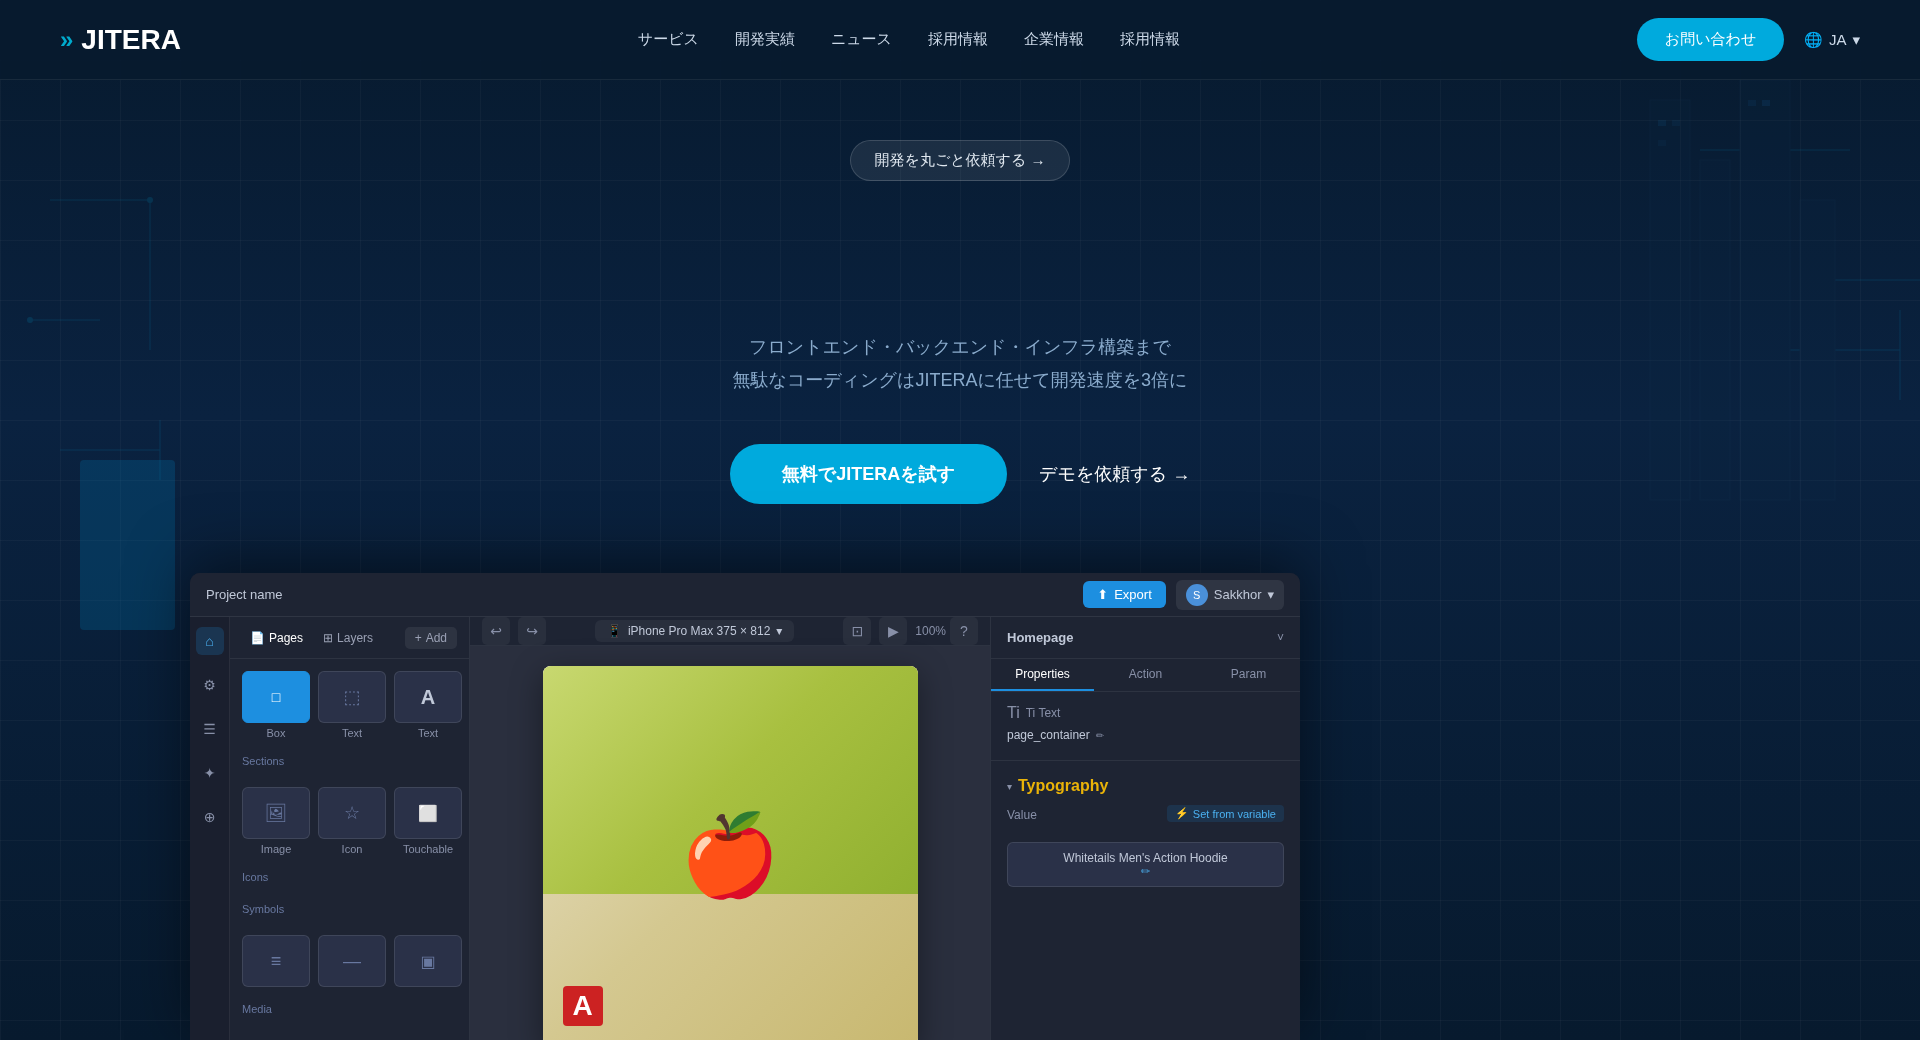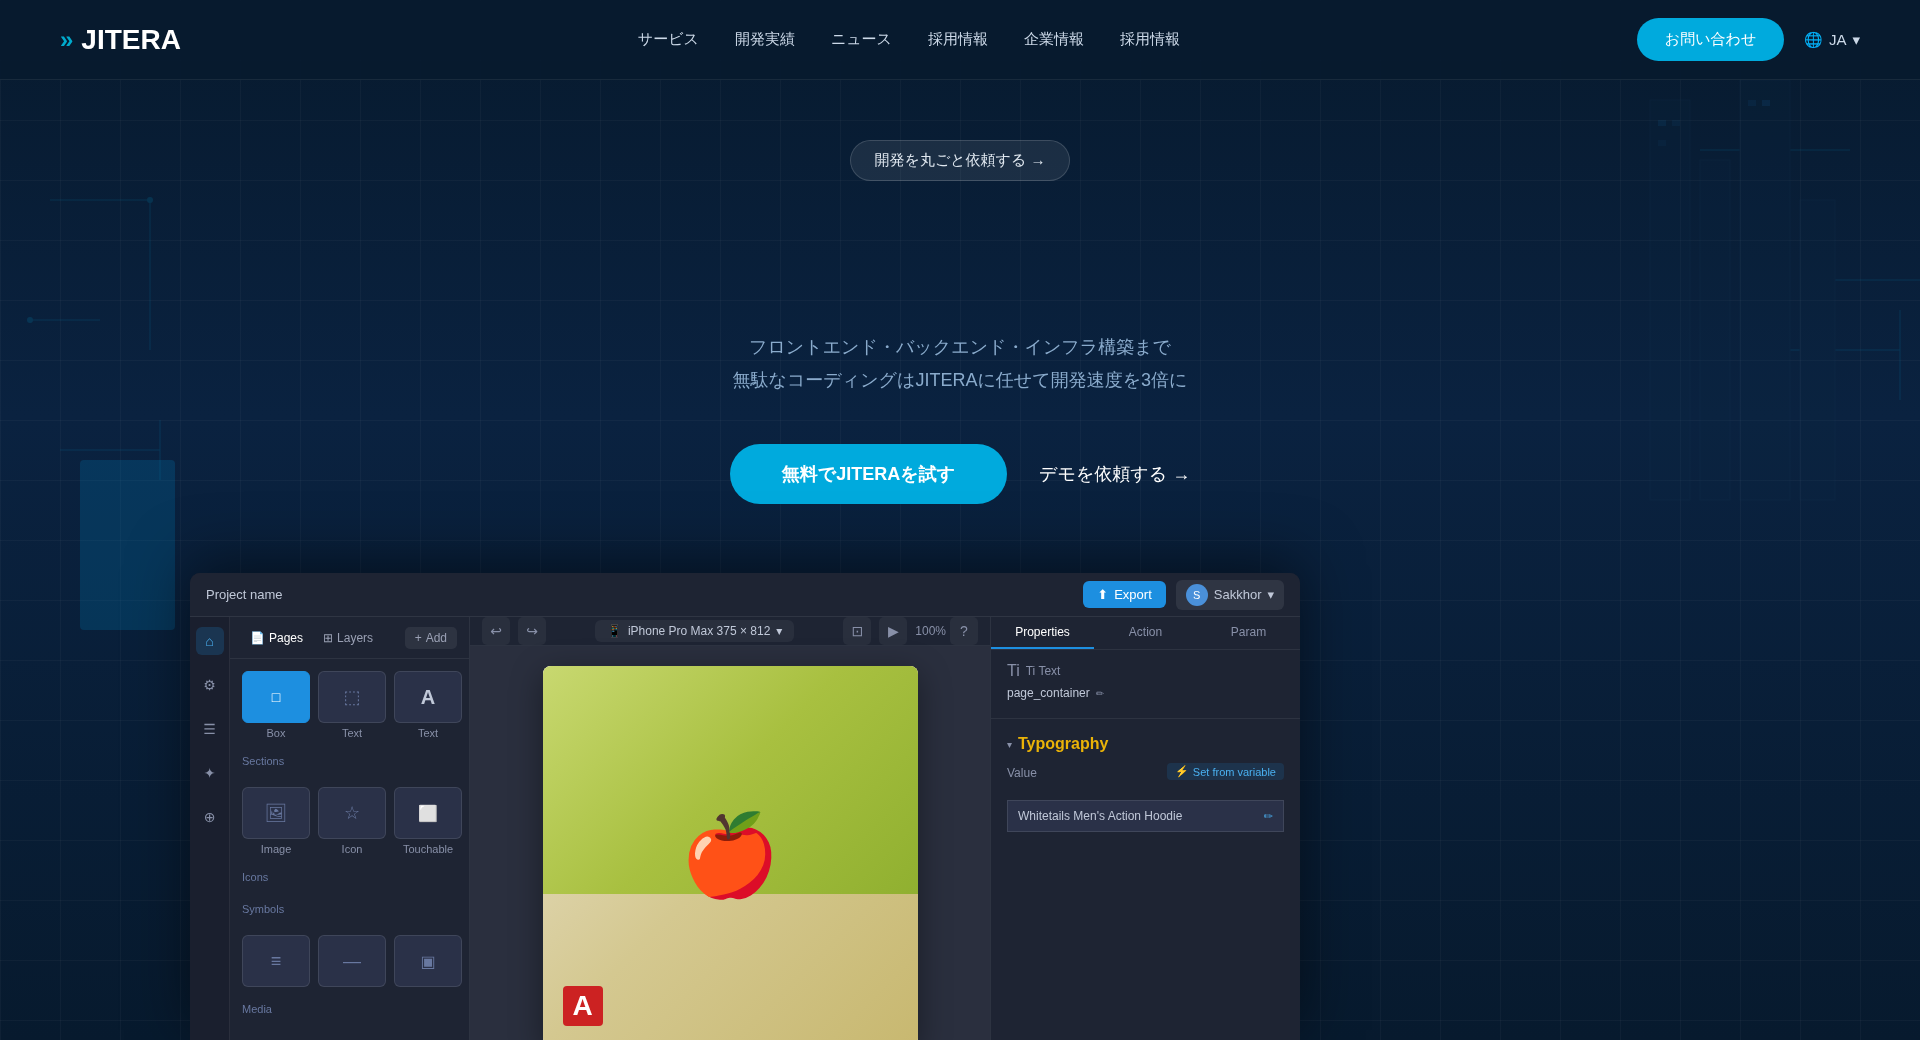--- a/index.html
+++ b/index.html
@@ -521,28 +521,29 @@
       font-size: 11px;
       cursor: pointer;
       display: flex;
       align-items: center;
       gap: 4px;
     }
     .text-input-field {
       width: 100%;
       background: #2a3148;
       border: 1px solid rgba(255,255,255,0.1);
-      border-radius: 0;
+      border-radius: 6px;
       padding: 8px 10px;
       color: #c0c8d8;
       font-size: 12px;
       display: flex;
       align-items: center;
       justify-content: space-between;
       cursor: pointer;
+      flex-direction: column;
     }
     .input-edit-icon {
       color: #4ab0f0;
       font-size: 11px;
     }
 
     
     .circuit-lines {
       position: absolute;
       top: 0; left: 0; right: 0; bottom: 0;
@@ -774,20 +775,24 @@
           <div style="width:100%;height:100%;background:linear-gradient(135deg,#e8e0c8,#d4c890,#c8b870);display:flex;align-items:center;justify-content:center;position:relative;">
             <div style="position:absolute;top:0;left:0;right:0;height:60%;background:linear-gradient(135deg,#c8d870,#a8c040,#90b030);"></div>
             <div style="position:relative;z-index:2;font-size:80px;">🍎</div>
             <div style="position:absolute;bottom:20px;left:20px;background:#cc2222;color:#fff;font-size:28px;font-weight:bold;width:40px;height:40px;display:flex;align-items:center;justify-content:center;border-radius:4px;">A</div>
           </div>
         </div>
       </div>
     </div>
 
     <div class="right-panel">
+      <div class="right-panel-header">
+        <span class="homepage-label">Homepage</span>
+        <span class="panel-collapse">˅</span>
+      </div>
 
       <div class="right-panel-tabs">
         <div class="right-tab active">Properties</div>
         <div class="right-tab">Action</div>
         <div class="right-tab">Param</div>
       </div>
 
       <div class="panel-section">
         <div class="panel-field">
           <span class="field-icon">Ti</span>

